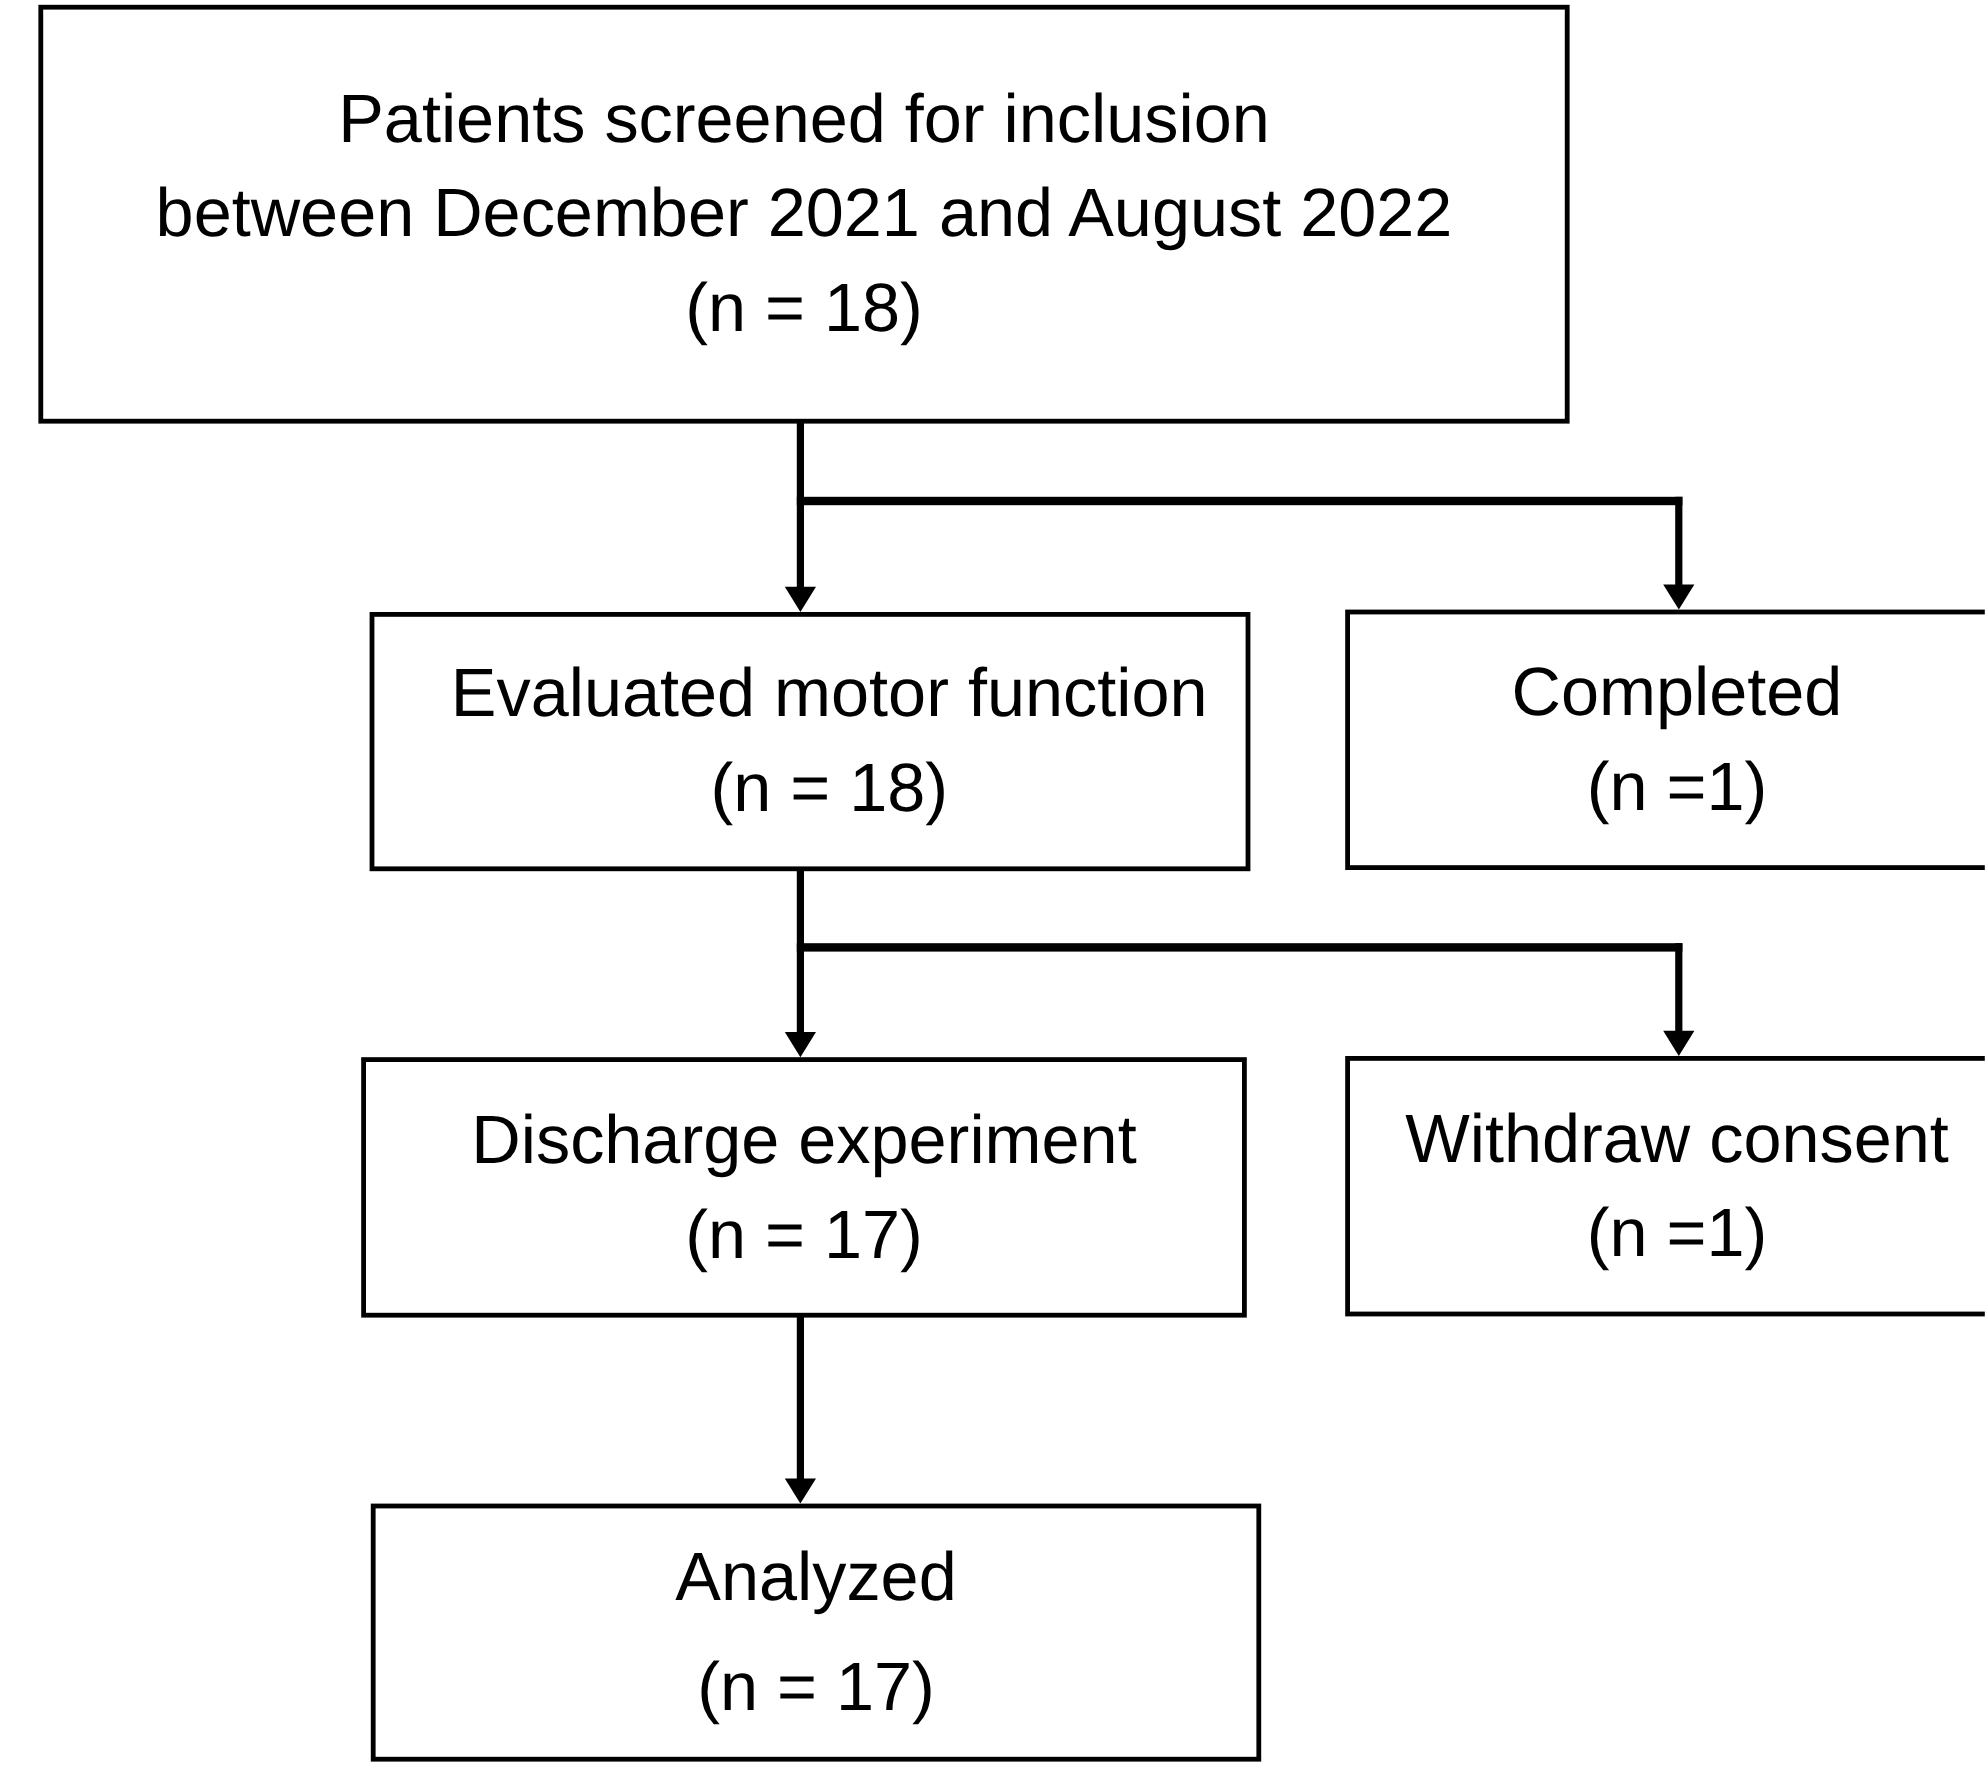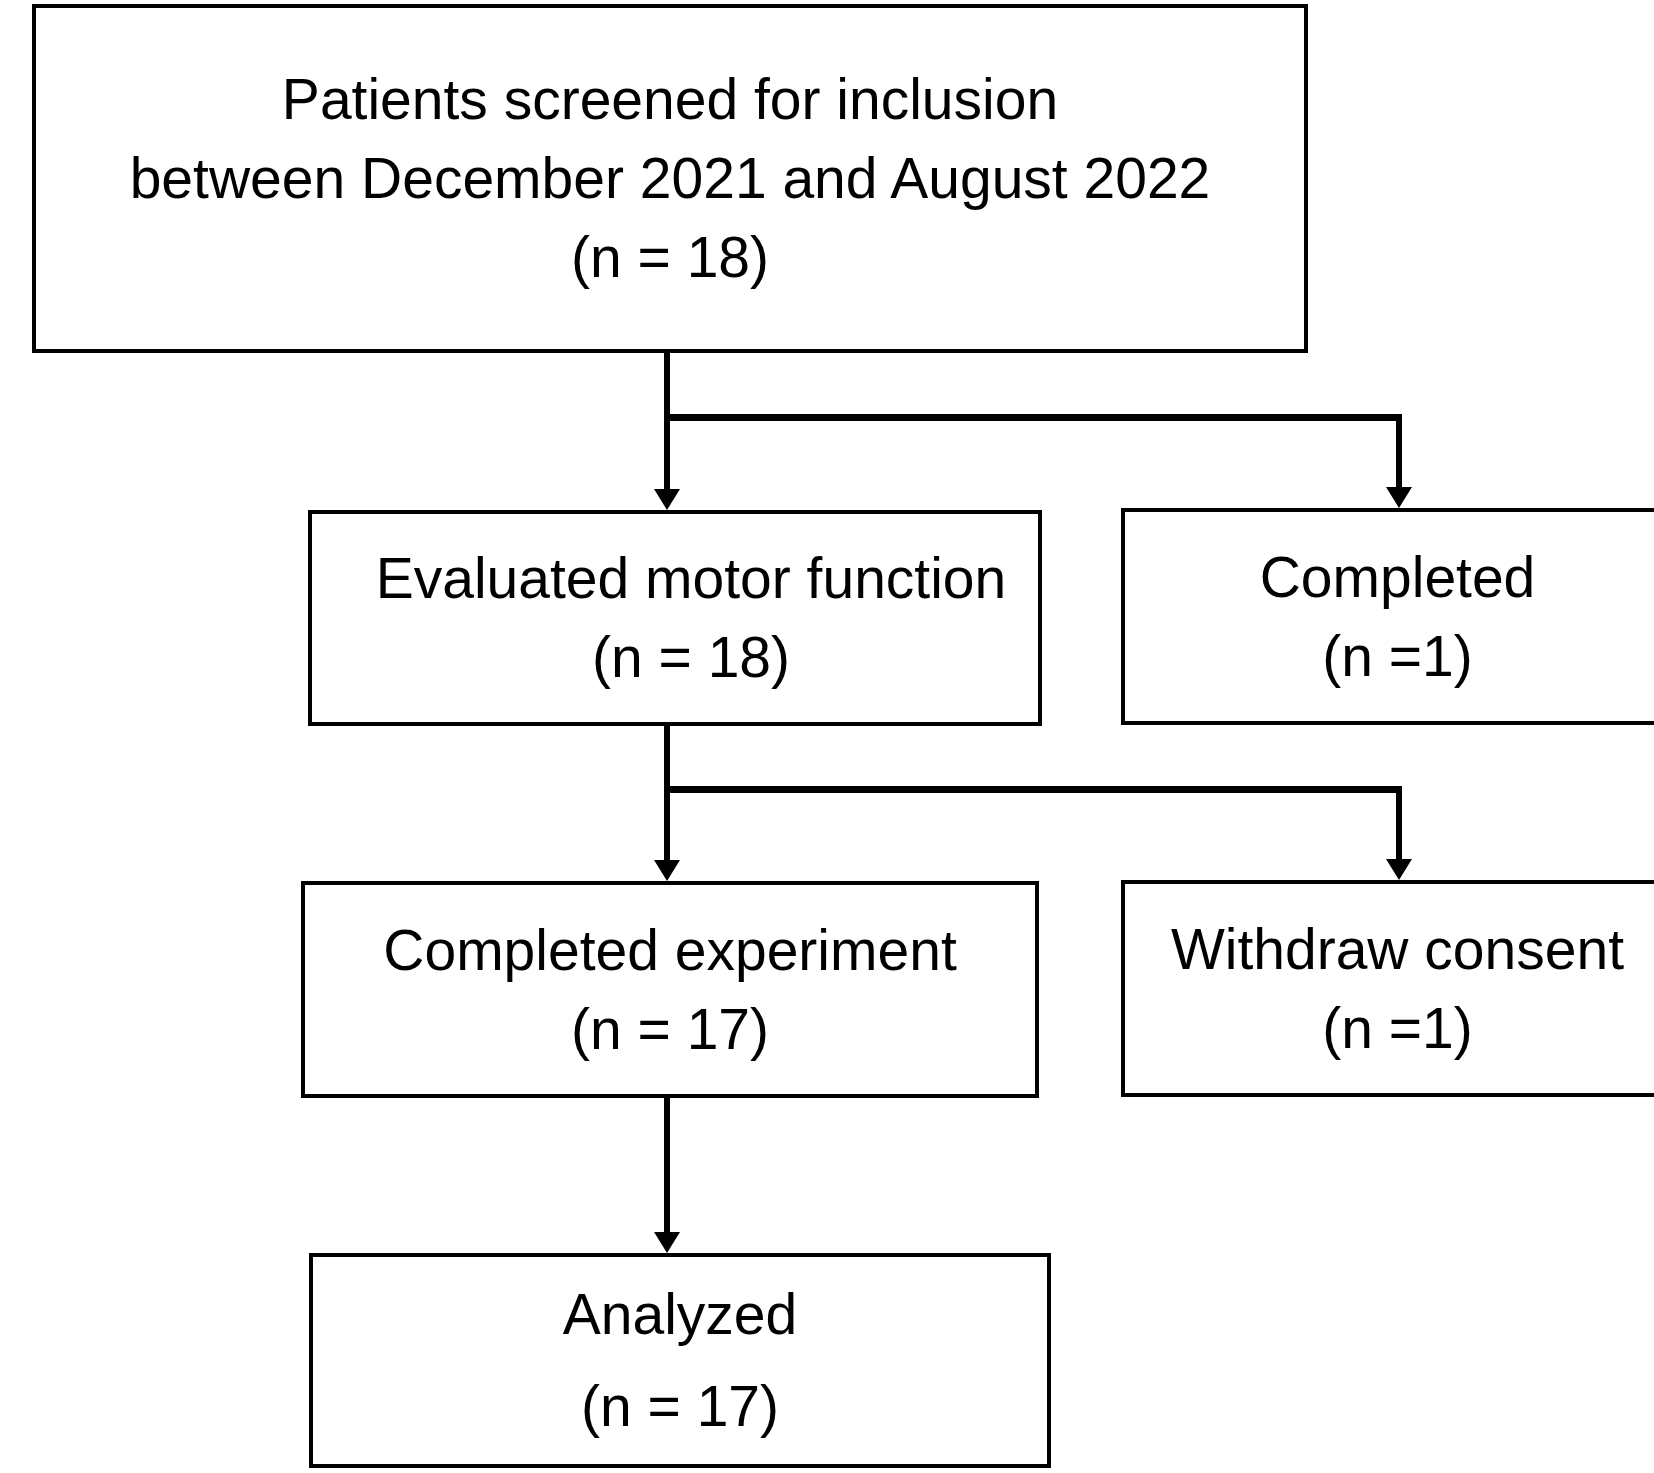--- a/index.html
+++ b/index.html
@@ -99,21 +99,21 @@
     <div>(n =1)</div>
   </div>
 
   <div class="connector-v" id="line-evaluated-down"></div>
   <div class="connector-h" id="line-evaluated-branch"></div>
   <div class="connector-v" id="line-withdraw-down"></div>
   <div class="arrowhead" id="arrow-completed"></div>
   <div class="arrowhead" id="arrow-withdraw"></div>
 
   <div class="node" id="node-completed">
-    <div>Completed experiment</div>
+    <div>Discharge experiment</div>
     <div>(n = 17)</div>
   </div>
   <div class="node" id="node-withdraw">
     <div>Withdraw consent</div>
     <div>(n =1)</div>
   </div>
 
   <div class="connector-v" id="line-completed-down"></div>
   <div class="arrowhead" id="arrow-analyzed"></div>
 

